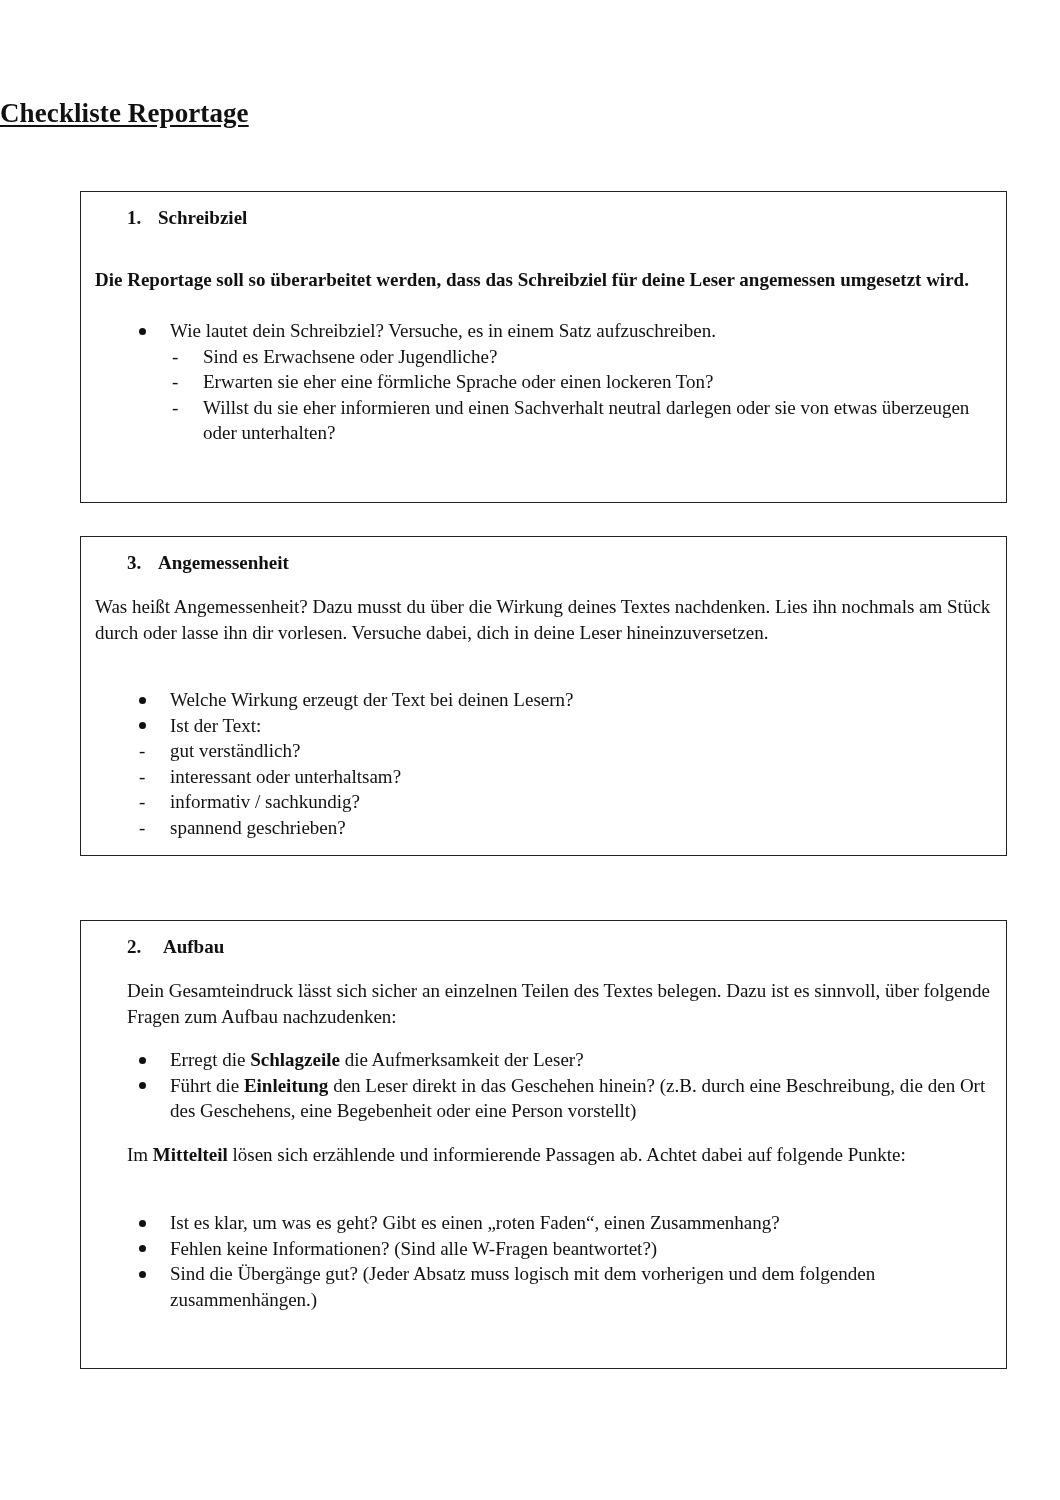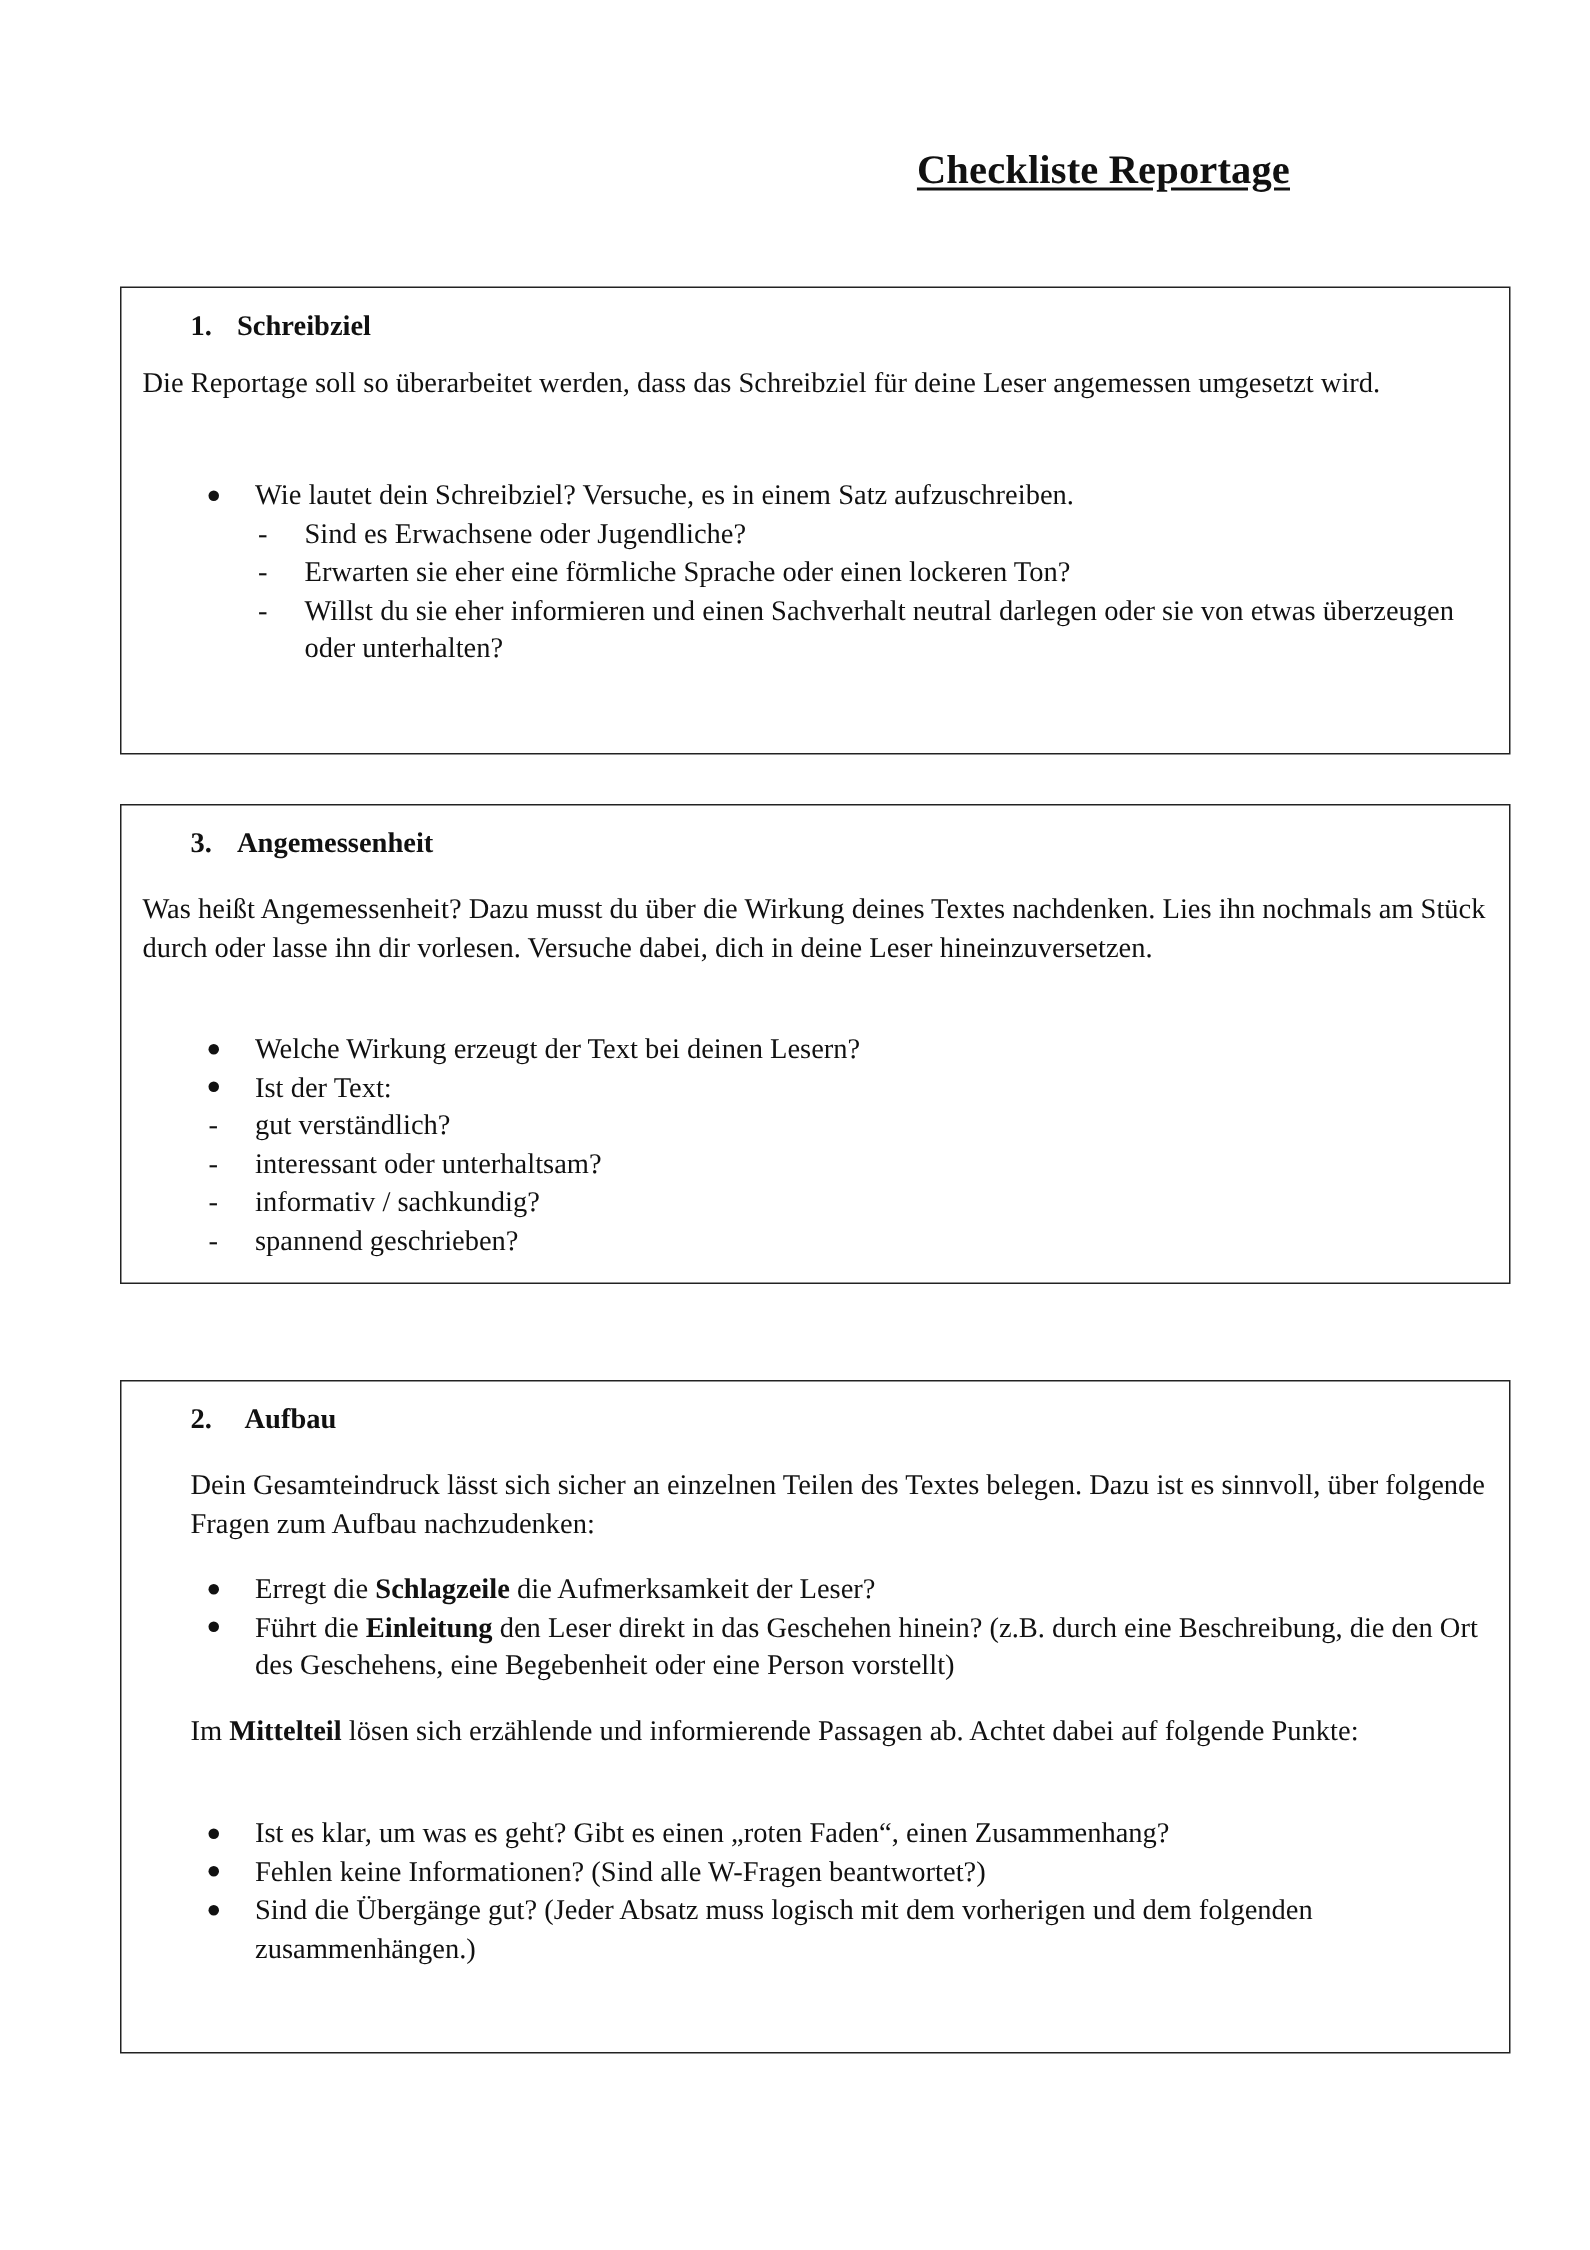--- a/index.html
+++ b/index.html
@@ -13,21 +13,21 @@
       position: relative;
       font-family: "Liberation Serif", "DejaVu Serif", serif;
       color: #111111;
       overflow: hidden;
     }
     .title {
       position: absolute;
       top: 98px;
       left: 0;
       width: 860px;
-      text-align: right;
+      text-align: left;
       font-size: 27px;
       font-weight: bold;
       text-decoration: underline;
       text-underline-offset: 3px;
       letter-spacing: 0.1px;
     }
     .box {
       position: absolute;
       left: 80px;
       width: 927px;
@@ -99,21 +99,21 @@
   </style>
 </head>
 <body>
 
 <div class="title">Checkliste Reportage</div>
 
 <div class="box box-1">
   <div class="heading" style="top:15px;">
     <span class="num">1.</span><span>Schreibziel</span>
   </div>
-  <div class="para" style="top:51px;">Die Reportage soll so überarbeitet werden, dass das Schreibziel für deine Leser angemessen umgesetzt wird.</div>
+  <div class="para" style="top:75px;font-weight:bold;">Die Reportage soll so überarbeitet werden, dass das Schreibziel für deine Leser angemessen umgesetzt wird.</div>
   <ul class="list" style="top:126px;">
     <li class="li"><span class="mark"><span class="bullet-dot"></span></span><span>Wie lautet dein Schreibziel? Versuche, es in einem Satz aufzuschreiben.</span></li>
     <li class="li sub"><span class="mark">-</span><span>Sind es Erwachsene oder Jugendliche?</span></li>
     <li class="li sub"><span class="mark">-</span><span>Erwarten sie eher eine förmliche Sprache oder einen lockeren Ton?</span></li>
     <li class="li sub"><span class="mark">-</span><span>Willst du sie eher informieren und einen Sachverhalt neutral darlegen oder sie von etwas überzeugen oder unterhalten?</span></li>
   </ul>
 </div>
 
 <div class="box box-3">
   <div class="heading" style="top:15px;">

